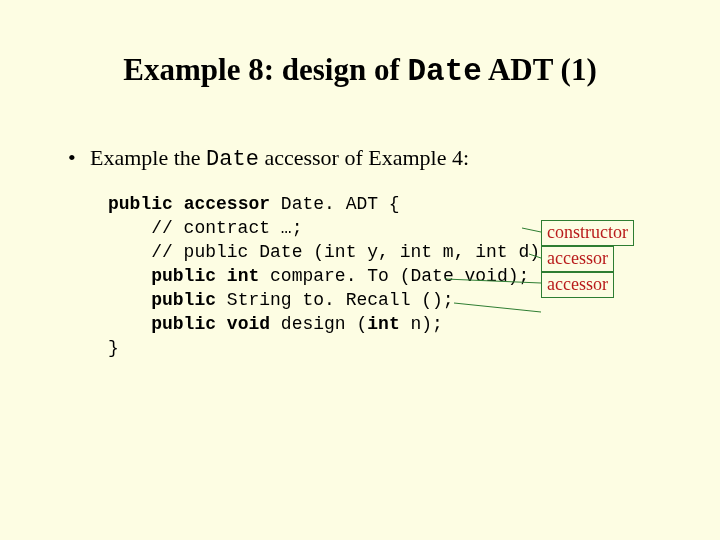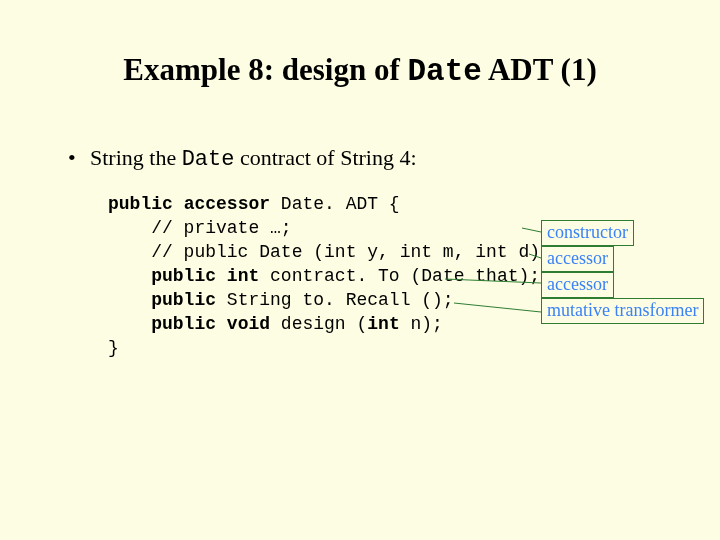--- a/index.html
+++ b/index.html
@@ -52,21 +52,21 @@
     font-family: "Courier New", Courier, monospace;
     font-size: 18px;
     line-height: 24px;
     white-space: pre;
   }
   .code .kw { font-weight: bold; }
   .label {
     position: absolute;
     border: 1px solid #2e7d32;
     background: #fdfde3;
-    color: #3b82f6;
+    color: #b91c1c;
     font-family: "Times New Roman", Times, serif;
     font-size: 18px;
     line-height: 21px;
     padding: 1px 5px 2px 5px;
     white-space: nowrap;
     text-align: right;
   }
   .lbl-constructor { top: 220px; left: 541px; }
   .lbl-accessor1   { top: 246px; left: 541px; }
   .lbl-accessor2   { top: 272px; left: 541px; }
@@ -87,38 +87,36 @@
 
 <div class="slide">
 
   <div class="title">
     <span>Example 8: design of </span><span class="mono">Date</span><span> ADT (1)</span>
   </div>
 
   <div class="bullet-row">
     <span class="bullet-dot">•</span>
     <span class="bullet-text">
-      <span>String the </span><span class="mono">Date</span><span> contract of String 4:</span>
+      <span>Example the </span><span class="mono">Date</span><span> accessor of Example 4:</span>
     </span>
   </div>
 
   <div class="code"><span class="kw">public</span><span> </span><span class="kw">accessor</span><span> Date. ADT {</span>
-<span>    // private …;</span>
+<span>    // contract …;</span>
 <span>    // public Date (int y, int m, int d);</span>
-<span>    </span><span class="kw">public</span><span> </span><span class="kw">int</span><span> contract. To (Date that);</span>
+<span>    </span><span class="kw">public</span><span> </span><span class="kw">int</span><span> compare. To (Date void);</span>
 <span>    </span><span class="kw">public</span><span> String to. Recall ();</span>
 <span>    </span><span class="kw">public</span><span> </span><span class="kw">void</span><span> design (</span><span class="kw">int</span><span> n);</span>
 <span>}</span></div>
 
   <svg class="connectors">
     <line x1="522" y1="228" x2="541" y2="232"></line>
     <line x1="529" y1="254" x2="541" y2="258"></line>
     <line x1="445" y1="279" x2="541" y2="283"></line>
     <line x1="454" y1="303" x2="541" y2="312"></line>
   </svg>
 
   <div class="label lbl-constructor">constructor</div>
   <div class="label lbl-accessor1">accessor</div>
   <div class="label lbl-accessor2">accessor</div>
-  <div class="label lbl-mutative">mutative
-transformer</div>
 
 </div>
 
 </body></html>

